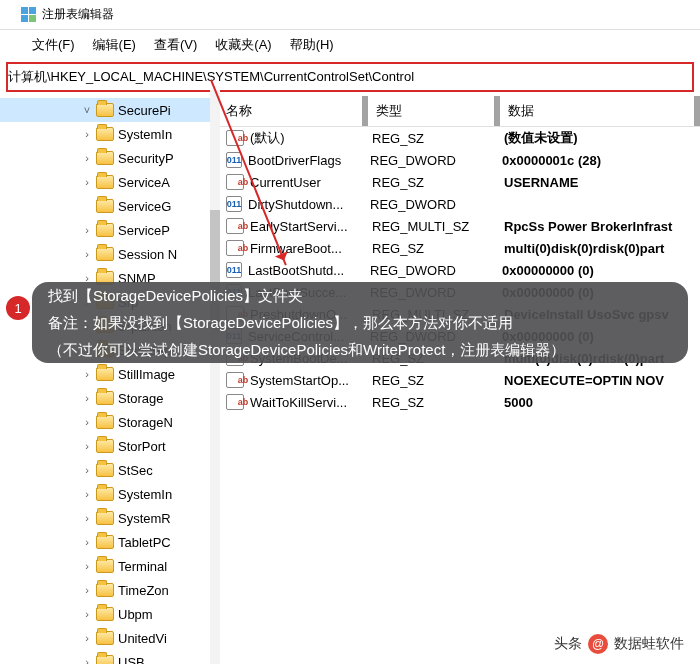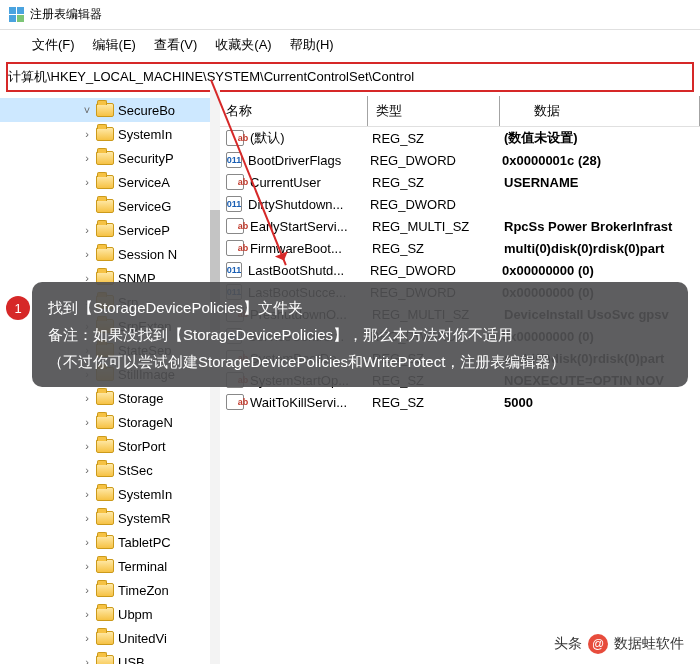--- a/index.html
+++ b/index.html
@@ -10,21 +10,21 @@
     width: 700px;
     height: 664px;
     overflow: hidden;
     position: relative;
     color: #000;
   }
   .titlebar {
     display: flex;
     align-items: center;
     height: 30px;
-    padding: 0 8px;
+    padding: 0 20px;
     background: #fff;
     border-bottom: 1px solid #e0e0e0;
   }
   .titlebar .app-icon {
     width: 16px; height: 16px; margin-right: 6px;
     display: flex; flex-wrap: wrap;
   }
   .app-icon span { width: 7px; height: 7px; margin: 0.5px; }
   .app-icon span:nth-child(1){background:#4aa3df;}
   .app-icon span:nth-child(2){background:#4aa3df;}
@@ -91,25 +91,25 @@
     overflow: hidden;
   }
   .list-header {
     display: flex;
     border-bottom: 1px solid #e0e0e0;
     font-size: 13px;
     background: #fff;
   }
   .list-header .col {
     padding: 6px 8px;
-    border-right: 1px solid #a3a3a3;
+    border-right: 6px solid #a3a3a3;
   }
   .col-name { width: 150px; }
   .col-type { width: 132px; }
-  .col-data { flex: 1; margin-left: 26px; }
+  .col-data { flex: 1; }
   .list-body { }
   .list-row {
     display: flex;
     align-items: center;
     height: 22px;
     font-size: 13px;
     white-space: nowrap;
     overflow: hidden;
     cursor: default;
   }
@@ -147,22 +147,22 @@
     background:#d62828; color:#fff;
     display:flex; align-items:center; justify-content:center;
     font-size:13px; z-index:61;
   }
   .annotation {
     position:absolute;
     top: 282px; left: 32px;
     right: 12px;
     background: rgba(80,80,82,0.92);
     color:#fff;
-    border-radius: 10px;
-    padding: 12px 16px;
+    border-radius: 16px;
+    padding: 0 16px;
     font-size: 15px;
     line-height: 1.8;
     z-index:60;
   }
   .watermark {
     position:absolute;
     bottom: 10px; right: 16px;
     display:flex; align-items:center;
     font-size:14px; color:#333;
     gap:6px;
@@ -207,21 +207,21 @@
 <div class="addressbar">
   <span>计算机\HKEY_LOCAL_MACHINE\SYSTEM\CurrentControlSet\Control</span>
 </div>
 
 <div class="main">
 
   <div class="tree">
     <div class="tree-row sel">
         <span class="toggle">˅</span>
         <span class="folder-icon"></span>
-        <span>SecureBo</span>
+        <span>SecurePi</span>
       </div>
     <div class="tree-row">
         <span class="toggle">›</span>
         <span class="folder-icon"></span>
         <span>SystemIn</span>
       </div>
     <div class="tree-row">
         <span class="toggle">›</span>
         <span class="folder-icon"></span>
         <span>SecurityP</span>

